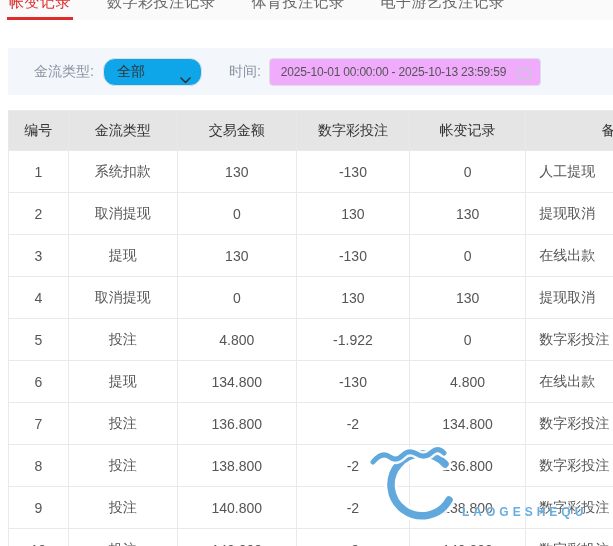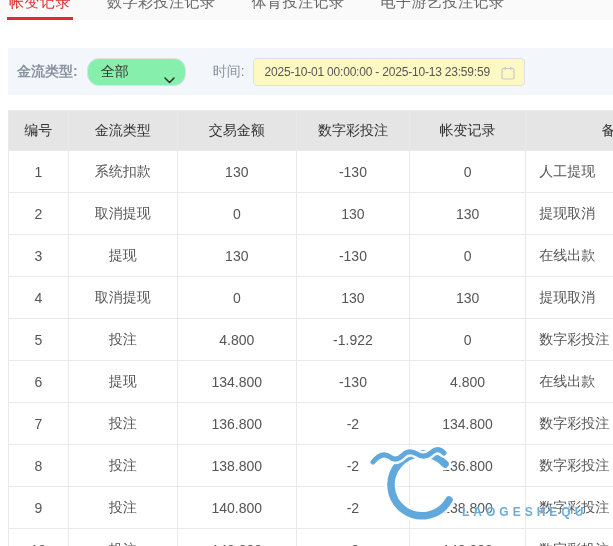--- a/index.html
+++ b/index.html
@@ -24,32 +24,32 @@
     content:'';position:absolute;left:-2px;right:-2px;top:23px;height:3px;
     background:var(--accent-red);
   }
 
   
   .filterbar{
     position:absolute;left:8px;top:48px;width:605px;height:47px;
     background:#f3f7fc;display:flex;align-items:center;
   }
   .flabel{color:#8a93a0;font-size:14px;white-space:nowrap;}
-  .flabel.flow{margin-left:9px;font-weight:bold;}
+  .flabel.flow{margin-left:26px;}
   .select{
     position:relative;margin-left:9px;width:99px;height:28px;
-    background:#86efac;border:1px solid #dcdfe6;border-radius:12px;
+    background:#0ea5e9;border:1px solid #dcdfe6;border-radius:12px;
     display:flex;align-items:center;box-sizing:border-box;cursor:pointer;
   }
   .select .val{font-size:14px;color:#333;margin-left:13px;}
   .select .chev{position:absolute;right:10px;top:11px;}
   .flabel.time{margin-left:27px;}
   .dateinput{
     position:relative;margin-left:8px;width:272px;height:28px;
-    background:#fef9c3;border:1px solid #dcdfe6;border-radius:4px;
+    background:#f0abfc;border:1px solid #dcdfe6;border-radius:4px;
     display:flex;align-items:center;box-sizing:border-box;cursor:text;
   }
   .dateinput .val{
     font-size:12px;color:#555;margin-left:11px;white-space:nowrap;
     letter-spacing:-0.2px;
   }
   .dateinput .cal{position:absolute;right:9px;top:7px;}
 
   
   .tablewrap{position:absolute;left:8px;top:110px;width:605px;overflow:hidden;}

